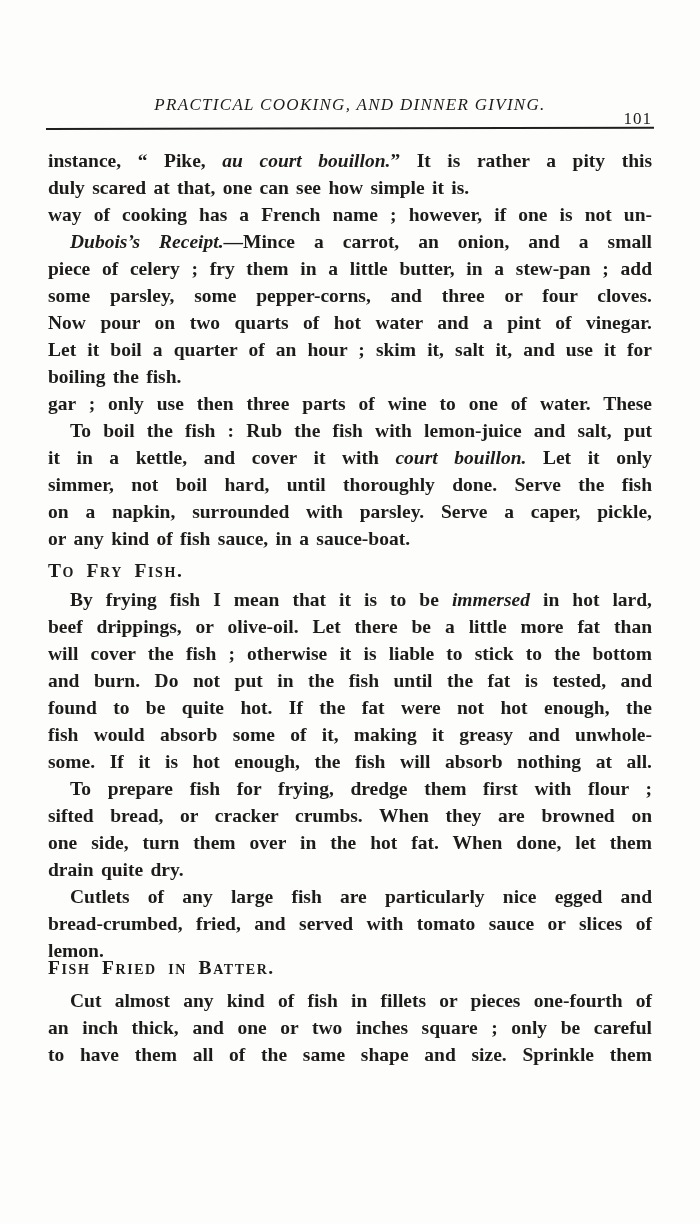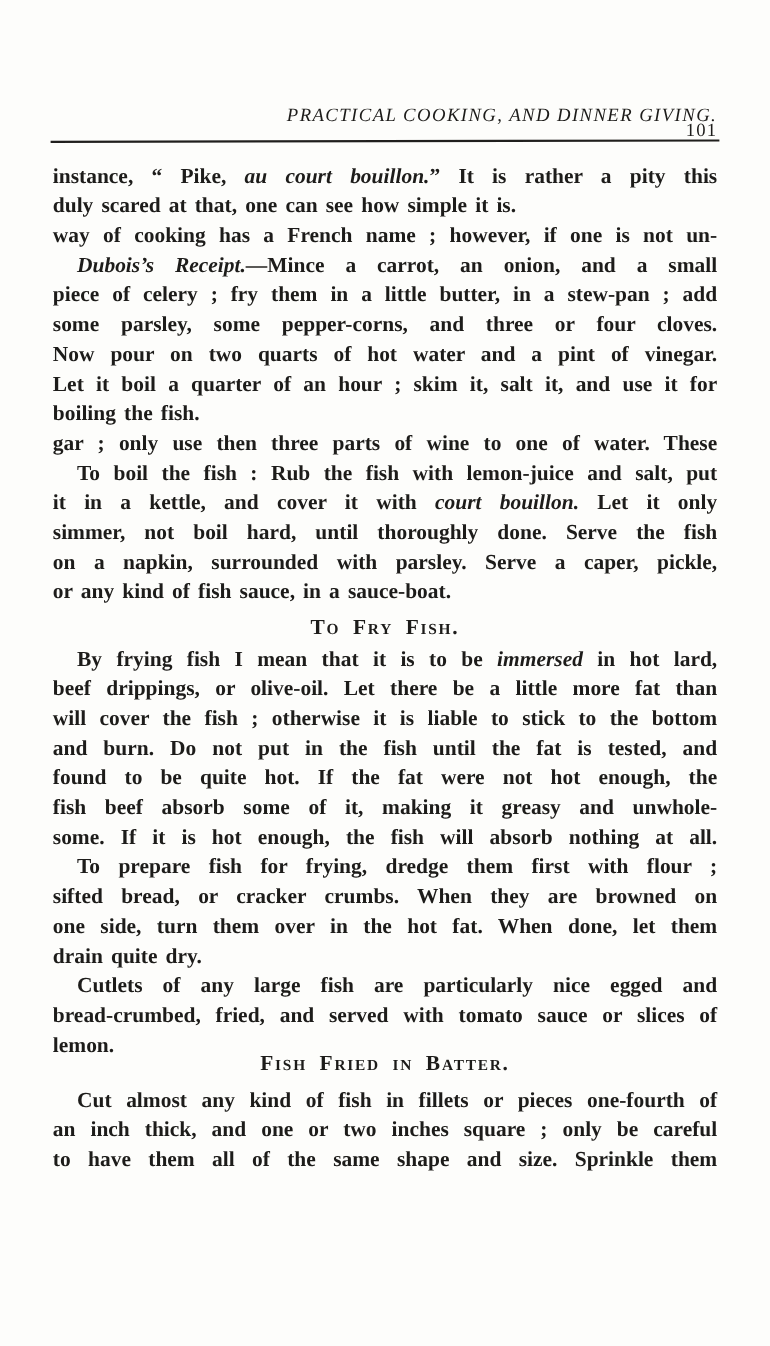--- a/index.html
+++ b/index.html
@@ -19,21 +19,21 @@
   }
   
   .running-head {
     position: absolute;
     left: 48px;
     top: 95px;
     width: 604px;
     height: 22px;
   }
   .rh-title {
-    text-align: right;
+    text-align: center;
     font-style: italic;
     font-size: 17px;
     letter-spacing: 1.3px;
     white-space: nowrap;
   }
   .rh-page {
     position: absolute;
     right: 0;
     top: 14px;
     font-style: normal;
@@ -68,21 +68,21 @@
     white-space: normal;
   }
   .line.ind { text-indent: 22px; }
   .line.ll {
     text-align-last: left;
     word-spacing: 2.5px;
   }
   .heading {
     height: 27px;
     line-height: 27px;
-    text-align: center;
+    text-align: left;
     font-variant: small-caps;
     font-size: 19.5px;
     letter-spacing: 1.6px;
     word-spacing: 5px;
     margin-top: 5px;
     margin-bottom: 2px;
   }
   .heading.tight {
     margin-top: -10px;
     margin-bottom: 6px;
@@ -122,21 +122,21 @@
         <div class="line"><span>on a napkin, surrounded with parsley.  Serve a caper, pickle,</span></div>
         <div class="line ll"><span>or any kind of fish sauce, in a sauce-boat.</span></div>
       </div>
       <div class="heading">To Fry Fish.</div>
       <div>
         <div class="line ind"><span>By frying fish I mean that it is to be </span><em>immersed</em><span> in hot lard,</span></div>
         <div class="line"><span>beef drippings, or olive-oil.  Let there be a little more fat than</span></div>
         <div class="line"><span>will cover the fish ; otherwise it is liable to stick to the bottom</span></div>
         <div class="line"><span>and burn.  Do not put in the fish until the fat is tested, and</span></div>
         <div class="line"><span>found to be quite hot.  If the fat were not hot enough, the</span></div>
-        <div class="line"><span>fish beef absorb some of it, making it greasy and unwhole-</span></div>
+        <div class="line"><span>fish would absorb some of it, making it greasy and unwhole-</span></div>
         <div class="line"><span>some.  If it is hot enough, the fish will absorb nothing at all.</span></div>
       </div>
       <div>
         <div class="line ind"><span>To prepare fish for frying, dredge them first with flour ;</span></div>
         <div class="line"><span>sifted bread, or cracker crumbs.  When they are browned on</span></div>
         <div class="line"><span>one side, turn them over in the hot fat.  When done, let them</span></div>
         <div class="line ll"><span>drain quite dry.</span></div>
       </div>
       <div>
         <div class="line ind"><span>Cutlets of any large fish are particularly nice egged and</span></div>

